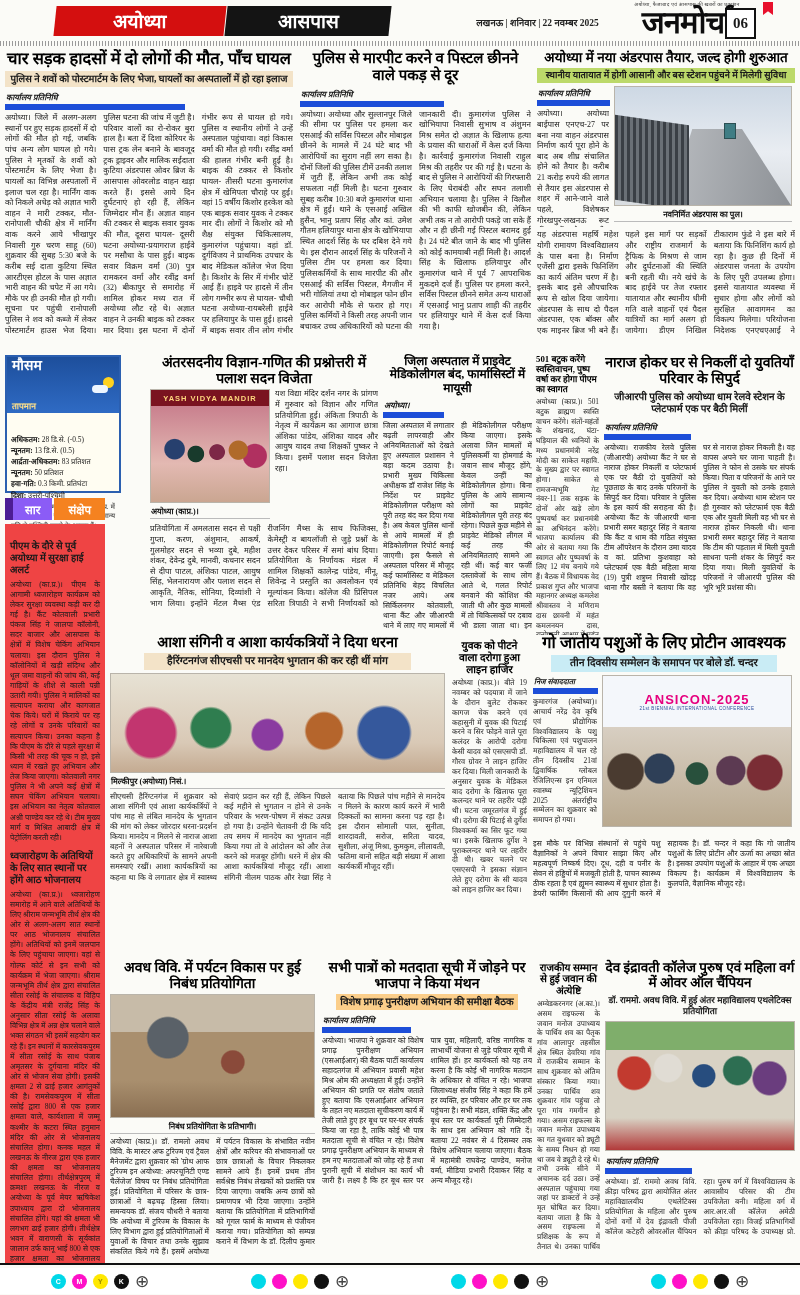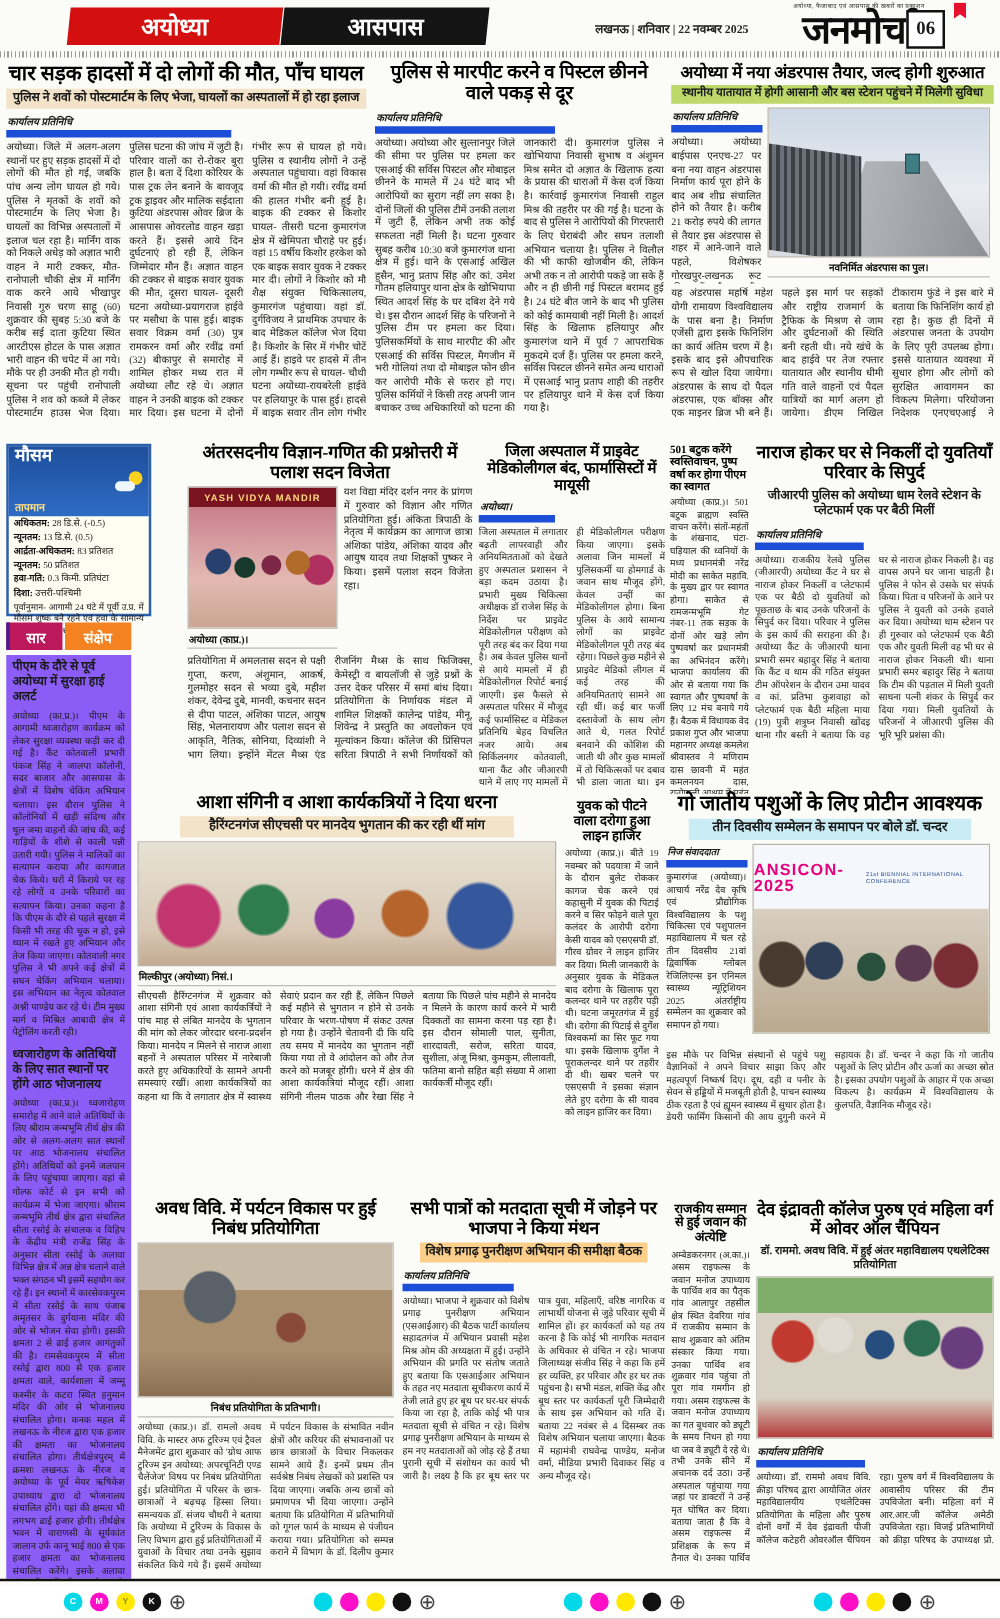--- a/index.html
+++ b/index.html
@@ -47,21 +47,21 @@
       radial-gradient(circle at 74% 46%,#b06a2a 0 9%,transparent 10%),
       radial-gradient(circle at 88% 52%,#b03060 0 10%,transparent 11%),
       linear-gradient(#c9808e,#e3b9b2 60%,#caa691);}
   .ashacrowd{width:100%;height:100%;background:
       radial-gradient(circle at 12% 60%,#c2356f 0 8%,transparent 9%),
       radial-gradient(circle at 30% 55%,#2f7d4f 0 8%,transparent 9%),
       radial-gradient(circle at 47% 62%,#8a3ba0 0 8%,transparent 9%),
       radial-gradient(circle at 64% 58%,#b5652c 0 8%,transparent 9%),
       radial-gradient(circle at 82% 60%,#35589c 0 9%,transparent 10%),
       linear-gradient(#e7e2d4,#d9c9b6 70%,#c4ab92);}
-  .ansbanner{height:34%;background:#f4f7fb;display:flex;flex-direction:row;align-items:center;justify-content:center;}
+  .ansbanner{height:34%;background:#f4f7fb;display:flex;flex-direction:column;align-items:center;justify-content:center;}
   .ansbanner b{color:#e6007e;font-family:"Liberation Sans",sans-serif;font-size:13px;letter-spacing:1px;line-height:1;}
   .ansbanner small{color:#2a4d9b;font-family:"Liberation Sans",sans-serif;font-size:4.5px;letter-spacing:.4px;}
   .anscrowd{height:66%;background:
       radial-gradient(circle at 12% 45%,#4a3b30 0 10%,transparent 11%),
       radial-gradient(circle at 30% 42%,#2e3f57 0 10%,transparent 11%),
       radial-gradient(circle at 50% 47%,#28503c 0 10%,transparent 11%),
       radial-gradient(circle at 68% 44%,#5c3a52 0 10%,transparent 11%),
       radial-gradient(circle at 86% 46%,#7a2d35 0 10%,transparent 11%),
       linear-gradient(#d8cfc2,#b9a98f);}
   .classroom{width:100%;height:100%;background:
@@ -76,30 +76,30 @@
       radial-gradient(circle at 87% 44%,#6a3d7e 0 9%,transparent 10%),
       linear-gradient(#7fae6b 0 22%,#d8d2c4 22% 75%,#b23a3a);}
   
   .weather{border:2px solid #2b5fb0;background:#fffdf2;}
   .wx-title{background:linear-gradient(#1d4f9c,#2f6bc4);color:#fff;display:flex;align-items:center;justify-content:space-between;padding:2px 5px;}
   .wx-title .t1{font-size:14px;font-weight:bold;line-height:1;}
   .wx-title .t2{font-size:8.5px;font-weight:bold;color:#ffe08a;margin-top:27px;}
   .wx-icon{width:22px;height:16px;position:relative;}
   .wx-sun{position:absolute;right:0;top:0;width:11px;height:11px;border-radius:50%;background:#ffd21f;}
   .wx-cloud{position:absolute;left:0;bottom:0;width:16px;height:8px;border-radius:8px;background:#eef6ff;}
-  .wx-rows{padding:0 4px 1px 4px;}
+  .wx-rows{padding:21px 4px 1px 4px;}
   .wx-row{font-size:7.4px;line-height:1.5;}
   .wx-row b{color:#111;}
   .wx-fc{font-size:7px;line-height:1.35;padding:1px 4px;text-align:justify;}
   
   .saar-tabs{display:flex;gap:2px;}
   .saar-tab{color:#fff;font-weight:bold;font-size:11.5px;display:flex;align-items:center;justify-content:center;height:22px;}
-  .saar-tab.red{background:#be185d;width:42px;border-left:3px solid #4c1d95;}
+  .saar-tab.red{background:#8b5cf6;width:42px;border-left:8px solid #4c1d95;}
   .saar-tab.orange{background:#f58220;width:54px;}
-  .saar-col{background:#8b5cf6;padding:4px 5px;box-sizing:border-box;}
+  .saar-col{background:#ef4444;padding:16px 5px;box-sizing:border-box;}
   .saar-head{font-size:9.8px;font-weight:bold;line-height:1.25;margin:0 0 3px 0;}
   .saar-body{font-size:7.5px;line-height:1.35;text-align:justify;}
   .bottom-rule{position:absolute;left:0;top:1263px;width:800px;height:2px;background:#111;}
   
   .colorbar{position:absolute;left:0;top:1268px;width:800px;height:26px;display:flex;align-items:center;justify-content:space-around;background:#fff;}
   .cgroup{display:flex;align-items:center;gap:6px;}
   .dot{width:15px;height:15px;border-radius:50%;display:flex;align-items:center;justify-content:center;
        font-family:"Liberation Sans",sans-serif;font-size:7px;font-weight:bold;color:#fff;}
   .dot.c{background:#00d8e8;}.dot.m{background:#ff10c8;}.dot.y{background:#ffe800;color:#998c00;}.dot.k{background:#111;}
   .reg{font-size:17px;color:#444;line-height:1;}

